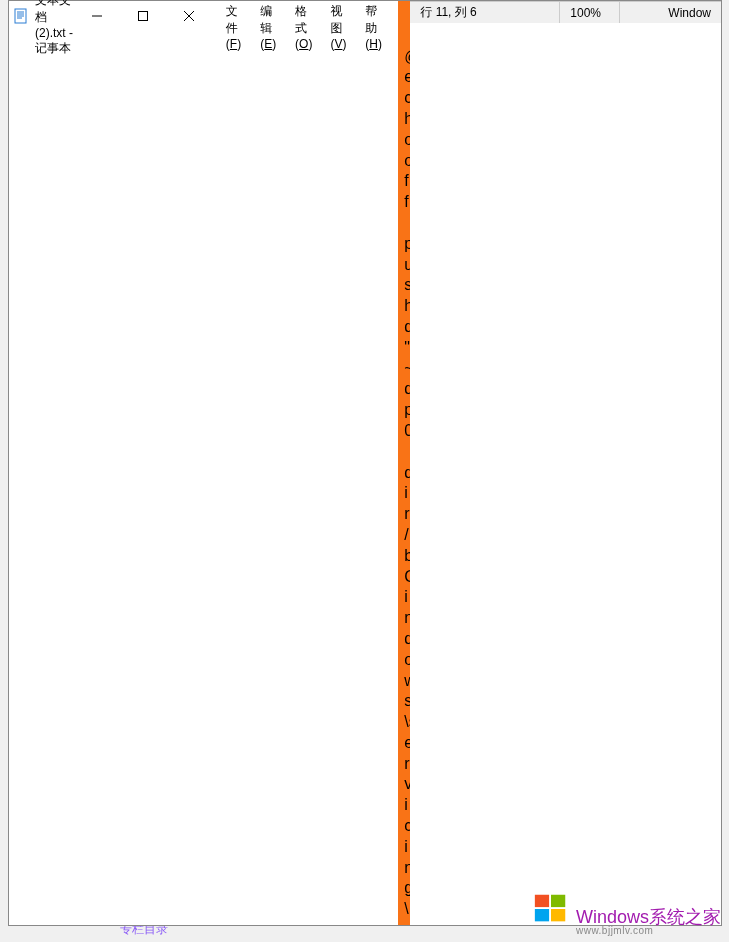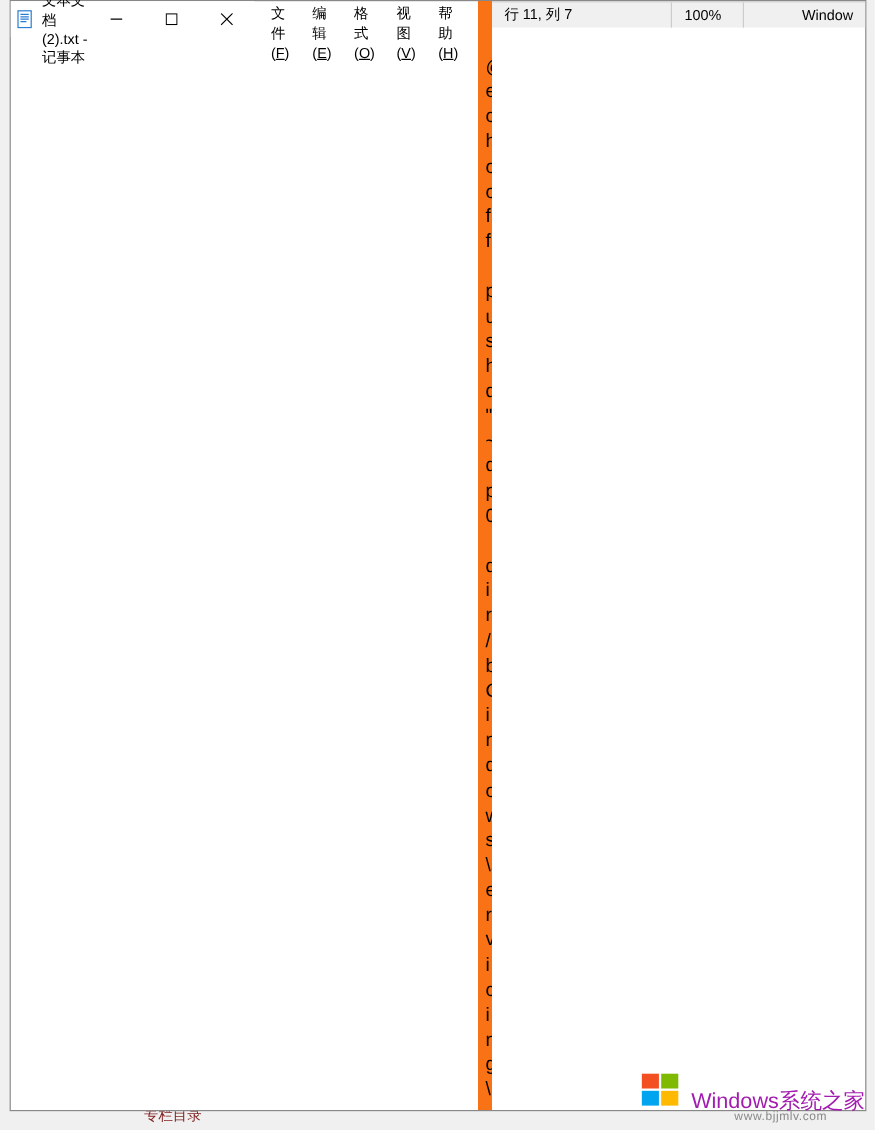--- a/index.html
+++ b/index.html
@@ -135,30 +135,29 @@
     .wm-main {
       font-size: 18px;
       color: #a21caf;
       font-weight: 400;
       margin-top: 22px;
     }
     .wm-sub {
       font-size: 10px;
       color: #888;
       letter-spacing: 0.5px;
-      margin-left: 36px;
     }
     .wm-icon svg {
       width: 38px;
       height: 38px;
     }
     .bg-fragment {
       position: absolute;
       font-size: 11px;
-      color: #7f1d1d;
+      color: #8b5cf6;
     }
   </style>
 </head>
 <body>
 
 <div class="bg-fragment" style="left:120px; bottom:4px; font-size:12px;">专栏目录</div>
 
 <div class="window">
   <div class="titlebar">
     <span class="titlebar-icon">
@@ -208,21 +207,21 @@
 
 dir /b C:\Windows\servicing\Packages\Microsoft-Windows-GroupPolicy-ClientTools-Package~3*.mum &gt;&gt;List.txt
 
 for /f %%i in ('findstr /i . List.txt 2^&gt;nul') do dism /online /norestart /add-package:"C:\Windows\servicing\Packages\%%i"
 
 pause</span><span class="cursor"></span>
   </div>
 
   <div class="statusbar">
     <div class="status-spacer"></div>
-    <div class="status-cell" style="min-width:150px;">行 11, 列 7</div>
+    <div class="status-cell" style="min-width:150px;">行 11, 列 6</div>
     <div class="status-cell" style="min-width:60px;">100%</div>
     <div class="status-cell" style="min-width:50px; border-right:none;padding-left:48px;">Window</div>
   </div>
 </div>
 
 <div class="watermark">
   <span class="wm-icon">
     <svg viewBox="0 0 40 40">
       <rect x="3" y="5" width="15" height="13" fill="#f25022"></rect>
       <rect x="20" y="5" width="15" height="13" fill="#7fba00"></rect>

